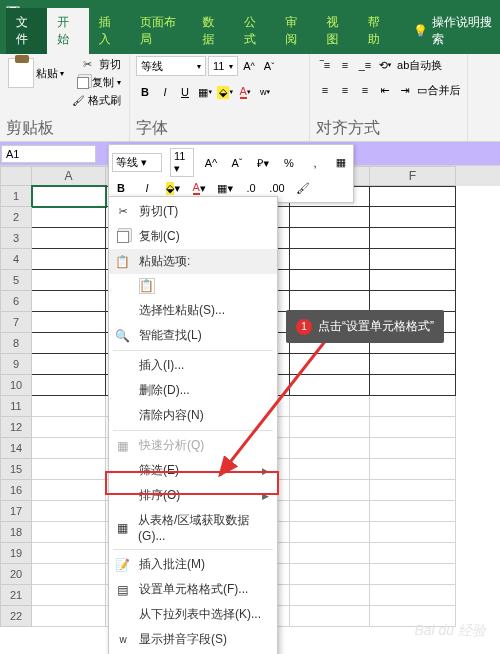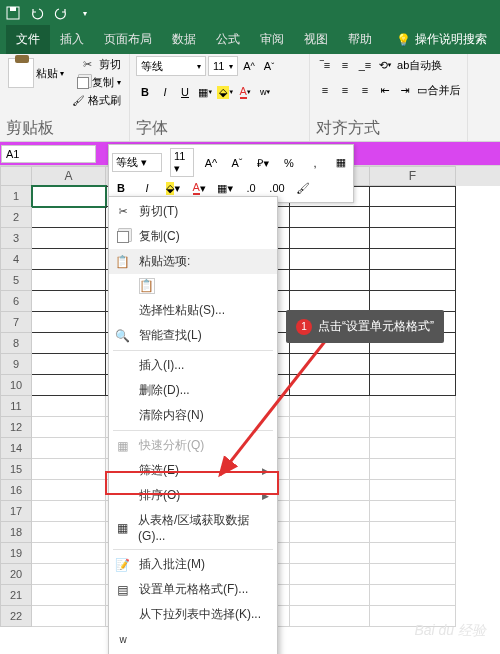--- a/index.html
+++ b/index.html
@@ -1,20 +1,20 @@
 <!DOCTYPE html>
 <html><head>
 <meta charset="utf-8">
 <style>
 *{margin:0;padding:0;box-sizing:border-box;font-family:"Microsoft YaHei",sans-serif;}
 body{background:#fff;width:500px;height:654px;overflow:hidden;position:relative;font-size:12px;}
 .titlebar{height:26px;background:#217346;display:flex;align-items:center;padding:0 6px;gap:10px;}
 .titlebar .icon{width:14px;height:14px;display:inline-flex;align-items:center;justify-content:center;color:#fff;}
 .tabs{height:28px;background:#217346;display:flex;align-items:flex-end;padding-left:6px;}
-.tab{padding:6px 10px;color:#e5e5e5;font-size:12px;cursor:pointer;}
+.tab{padding:6px 10px;color:#bef264;font-size:12px;cursor:pointer;}
 .tab.active{background:#f3f3f3;color:#217346;}
 .tab.file{background:#185c37;color:#fff;}
 .lightbulb{color:#fff;margin-left:8px;display:flex;align-items:center;gap:4px;padding:6px;}
 .ribbon{height:88px;background:#f3f3f3;border-bottom:1px solid #d4d4d4;display:flex;}
 .ribbon-group{display:flex;flex-direction:column;padding:2px 6px;border-right:1px solid #e1e1e1;}
 .ribbon-group-content{flex:1;display:flex;align-items:flex-start;gap:4px;}
 .ribbon-group-label{text-align:left;font-size:16px;color:#666;padding-top:2px;}
 .paste-btn{display:flex;flex-direction:row;align-items:center;gap:2px;padding:2px;}
 .paste-icon{width:26px;height:30px;background:#fff;border:1px solid #ccc;position:relative;}
 .paste-icon::before{content:"";position:absolute;top:-4px;left:6px;width:14px;height:8px;background:#8a6d3b;border-radius:2px;}
@@ -25,21 +25,21 @@
 .copy-ic{width:12px;height:12px;border:1px solid #888;background:#fff;box-shadow:2px -2px 0 #eee,2px -2px 0 0.5px #888;}
 .brush-ic::before{content:"🖌";font-size:10px;}
 .font-group{min-width:180px;}
 .font-row{display:flex;gap:2px;align-items:center;margin-bottom:3px;}
 .font-sel{border:1px solid #ccc;background:#fff;padding:1px 4px;font-size:11px;height:20px;display:flex;align-items:center;}
 .font-name{width:70px;}
 .font-size{width:30px;}
 .fbtn{min-width:18px;height:18px;display:inline-flex;align-items:center;justify-content:center;font-size:11px;border:1px solid transparent;}
 .align-group{min-width:120px;}
 .align-row{display:flex;gap:2px;margin-bottom:3px;align-items:center;}
-.namebox-row{height:24px;background:#d946ef;border-bottom:1px solid #d4d4d4;display:flex;align-items:center;}
+.namebox-row{height:24px;background:#c4b5fd;border-bottom:1px solid #d4d4d4;display:flex;align-items:center;}
 .namebox{width:95px;border:1px solid #ccc;padding:2px 4px;margin:1px;font-size:11px;}
 .mini-toolbar{position:absolute;left:108px;top:144px;background:#fff;border:1px solid #c8c8c8;box-shadow:1px 1px 4px rgba(0,0,0,0.2);padding:3px;z-index:5;}
 .mt-row{display:flex;gap:8px;align-items:center;margin-bottom:2px;}
 .mt-sel{border:1px solid #ccc;padding:1px 3px;font-size:11px;background:#fff;}
 .grid-area{position:relative;background:#fff;height:490px;}
 .col-headers{display:flex;height:20px;background:#e6e6e6;}
 .corner{width:32px;border:1px solid #ccc;background:#e6e6e6;}
 .col-h{border:1px solid #ccc;border-left:none;text-align:center;font-size:12px;color:#555;display:flex;align-items:center;justify-content:center;}
 .col-A{width:74px;}.col-B{width:72px;}.col-C{width:72px;}.col-D{width:40px;}.col-E{width:80px;}.col-F{width:86px;}
 .rows{}
@@ -81,20 +81,21 @@
       <svg width="14" height="14" viewBox="0 0 14 14">
         <path d="M5 3 A5 5 0 1 0 11 6" fill="none" stroke="#fff" stroke-width="1.2"></path>
         <path d="M11 3 L11 6 L8 6" fill="none" stroke="#fff" stroke-width="1.2"></path>
       </svg>
     </span>
   <span class="icon" style="font-size:8px;">▾</span>
 </div>
 
 <div class="tabs">
   <div class="tab file">文件</div>
+  <div class="tab active">开始</div>
   <div class="tab">插入</div>
   <div class="tab">页面布局</div>
   <div class="tab">数据</div>
   <div class="tab">公式</div>
   <div class="tab">审阅</div>
   <div class="tab">视图</div>
   <div class="tab">帮助</div>
   <div class="lightbulb">
       <span>💡</span>
       <span>操作说明搜索</span>
@@ -485,20 +486,21 @@
       <span>设置单元格格式(F)...</span>
     </div>
   <div class="ctx-item">
       <span class="ctx-icon"></span>
       <span>从下拉列表中选择(K)...</span>
     </div>
   <div class="ctx-item">
       <span class="ctx-icon">
         <sup>w</sup>
       </span>
+      <span>显示拼音字段(S)</span>
     </div>
   <div class="ctx-item"></div>
 
 </div>
 
 <div class="ctx-highlight"></div>
 
 <div class="callout">
   <span class="num">1</span>
   <span>点击“设置单元格格式”</span>

